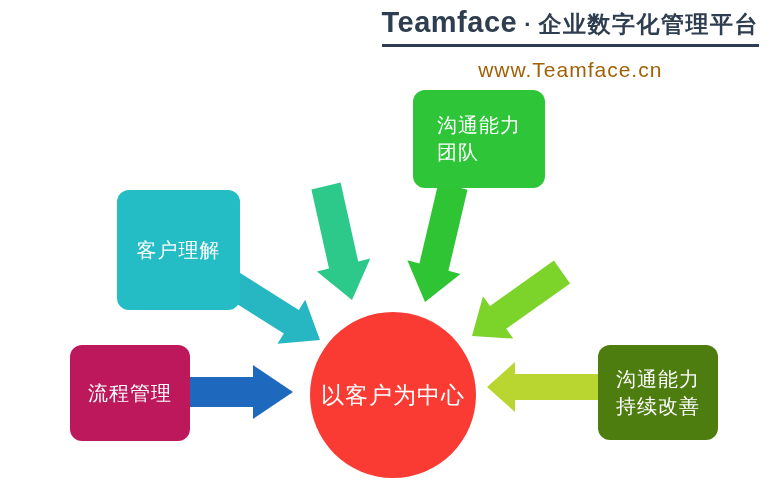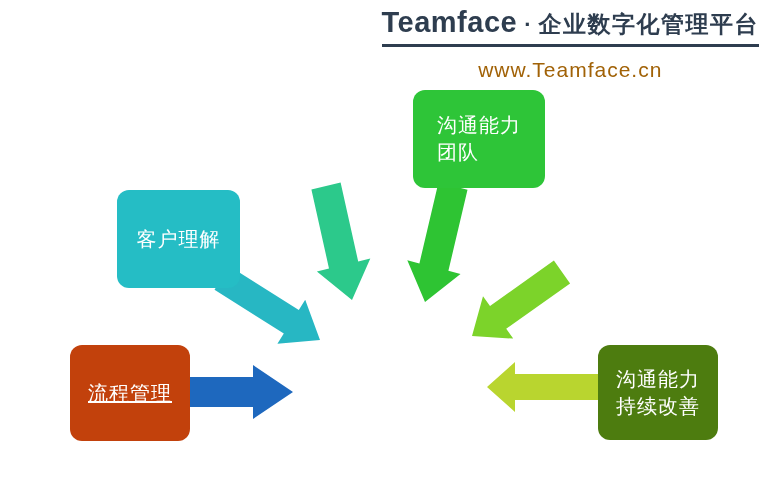--- a/index.html
+++ b/index.html
@@ -24,21 +24,21 @@
 
   
   .node {
     position:absolute; border-radius:12px; display:flex;
     align-items:center; justify-content:center;
     color:#ffffff; font-size:20px; letter-spacing:1px;
   }
   .node-label { white-space:pre-line; line-height:1.35; text-align:left; }
 
   #node-process       { left:70px;  top:345px; width:120px; height:96px; }
-  #node-understand    { left:117px; top:190px; width:123px; height:98px; }
+  #node-understand    { left:117px; top:190px; width:123px; height:120px; }
   #node-experience    { left:250px; top:93px;  width:130px; height:97px; }
   #node-enable        { left:413px; top:90px;  width:132px; height:98px; }
   #node-measure       { left:545px; top:190px; width:135px; height:95px; }
   #node-communicate   { left:598px; top:345px; width:120px; height:95px; }
 
   
   .center-circle {
     position:absolute; left:310px; top:312px; width:166px; height:166px;
     border-radius:50%; display:flex; align-items:center; justify-content:center;
     color:#ffffff; font-size:23px; letter-spacing:1px;
@@ -51,40 +51,43 @@
 
   <svg class="arrows" width="775" height="496" viewBox="0 0 775 496" aria-hidden="true">
     <polygon points="188,407 253,407 253,419 293,392 253,365 253,377 188,377" fill="#1e68be"></polygon>
     <polygon points="214.5,289.8 283.8,333.6 277.4,343.8 320,340 305.2,299.8 298.8,310 229.5,266.2" fill="#27b7c3"></polygon>
     <polygon points="311.4,189.5 329,268.5 316.9,271.4 352,300 370.3,258.6 358.2,261.5 340.6,182.5" fill="#2cc98b"></polygon>
     <polygon points="438.5,182.3 419.4,263.4 407.3,260.3 425,302 460.5,273.9 448.4,270.8 467.5,189.7" fill="#2ec433"></polygon>
     <polygon points="553.9,260.6 490,306 483,296.2 472,336 513.2,338.6 506.2,328.8 570.1,283.4" fill="#7cd32a"></polygon>
     <polygon points="600,374 515,374 515,362 487,387 515,412 515,400 600,400" fill="#b9d52f"></polygon>
   </svg>
 
-  <div class="node" id="node-process" style="background: #c2410c; text-decoration: underline;">
+  <div class="node" id="node-process" style="background: #be185d;">
     <span class="node-label">流程管理</span>
   </div>
 
   <div class="node" id="node-understand" style="background: rgb(37, 189, 197);">
     <span class="node-label">客户理解</span>
   </div>
 
 
   <div class="node" id="node-enable" style="background: rgb(46, 197, 56);">
     <span class="node-label">沟通能力
 团队</span>
   </div>
 
 
   <div class="node" id="node-communicate" style="background: #4d7c0f;">
     <span class="node-label">沟通能力
 持续改善</span>
   </div>
 
+  <div class="center-circle" style="background: rgb(249, 59, 52);">
+    <span>以客户为中心</span>
+  </div>
 
   <div class="brandbar">
     <div class="brand-line">
       <span class="brand-name">Teamface</span>
       <span class="brand-sep">·</span>
       <span class="brand-tagline">企业数字化管理平台</span>
     </div>
     <div class="brand-site">www.Teamface.cn</div>
   </div>
 

